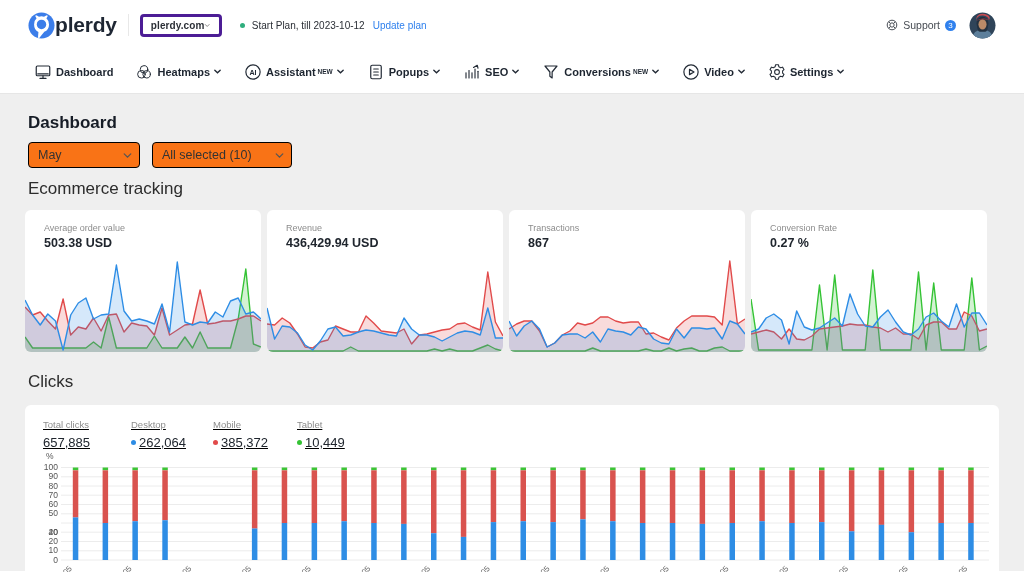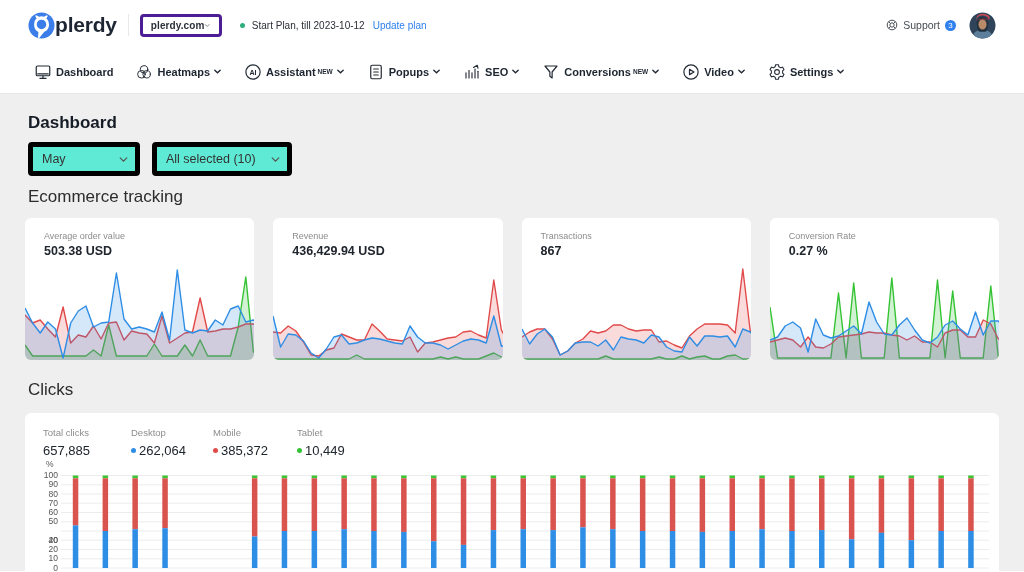--- a/index.html
+++ b/index.html
@@ -19,31 +19,31 @@
 .ava { margin-left:13px; width:27px; height:27px; border-radius:50%; overflow:hidden; }
 .nav { height:44px; background:#fff; border-bottom:1px solid #e6e6e6; display:flex; align-items:center; padding:0 34px; gap:22px; }
 .nitem { display:flex; align-items:center; }
 .nicon { margin-right:4px; }
 .nlabel { font-size:11px; font-weight:bold; color:#1d2530; }
 .new { font-size:6.5px; font-weight:bold; color:#1d2530; align-self:flex-start; margin-top:5px; margin-left:2px; }
 .chev { margin-left:3px; }
 .main { background:#efefef; height:477px; padding:0 25px; }
 .h1 { font-size:17px; font-weight:bold; color:#161c26; padding:19px 3px 0; }
 .filters { display:flex; gap:12px; margin:9px 3px 0; }
-.sel { background:#5eead4; border:5px solid #000000; border-radius:4px; height:34px; display:flex; align-items:center; justify-content:space-between; padding:0 6px 0 9px; font-size:12.5px; color:#333; }
+.sel { background:#f97316; border:1px solid #000000; border-radius:4px; height:26px; display:flex; align-items:center; justify-content:space-between; padding:0 6px 0 9px; font-size:12.5px; color:#333; }
 .sel.s1 { width:112px; }
 .sel.s2 { width:140px; }
 .h2 { font-size:17px; color:#2c2c2c; margin:11px 3px 0; }
-.cards { display:flex; gap:19px; margin-top:11px; }
+.cards { display:flex; gap:6px; margin-top:11px; }
 .ecard { width:236px; height:142px; background:#fff; border-radius:6px; overflow:hidden; position:relative; }
 .elabel { font-size:9px; color:#8c8c8c; margin:13px 0 0 19px; }
 .evalue { font-size:12.5px; font-weight:bold; color:#20262e; margin:3px 0 0 19px; }
 .echart { position:absolute; left:0; bottom:0; }
 .clicks { background:#fff; border-radius:6px; margin-top:13px; height:400px; position:relative; }
-.legend { display:flex; position:absolute; left:18px; top:14px; }
+.legend { display:flex; position:absolute; left:18px; top:14px;text-decoration:underline; }
 .llabel { font-size:9.5px; color:#8c8c8c; margin-bottom:5px; }
 .lval { font-size:13px; color:#20262e; display:flex; align-items:center; }
 .ldot { width:5px; height:5px; border-radius:50%; margin-right:3px; }
 </style></head>
 <body>
 <div class="hdr">
   <div class="brand">
       <svg width="27" height="27" viewBox="0 0 28 28">
 <circle cx="14" cy="14" r="13.5" fill="#3b7de9"></circle>
 <path d="M6.3 13 Q6.3 8.6 8.9 6.4 L7.7 4.6 Q7.5 3.0 9.1 3.6 L11.4 4.9 Q14 4.0 16.6 4.9 L18.9 3.6 Q20.5 3.0 20.3 4.6 L19.1 6.4 Q21.8 8.8 21.8 13 Q21.8 18.6 16.9 20.6 L11.7 27.0 Q10.2 27.6 10.4 25.6 L10.8 20.8 Q6.3 18.6 6.3 13 Z" fill="#fff"></path>

